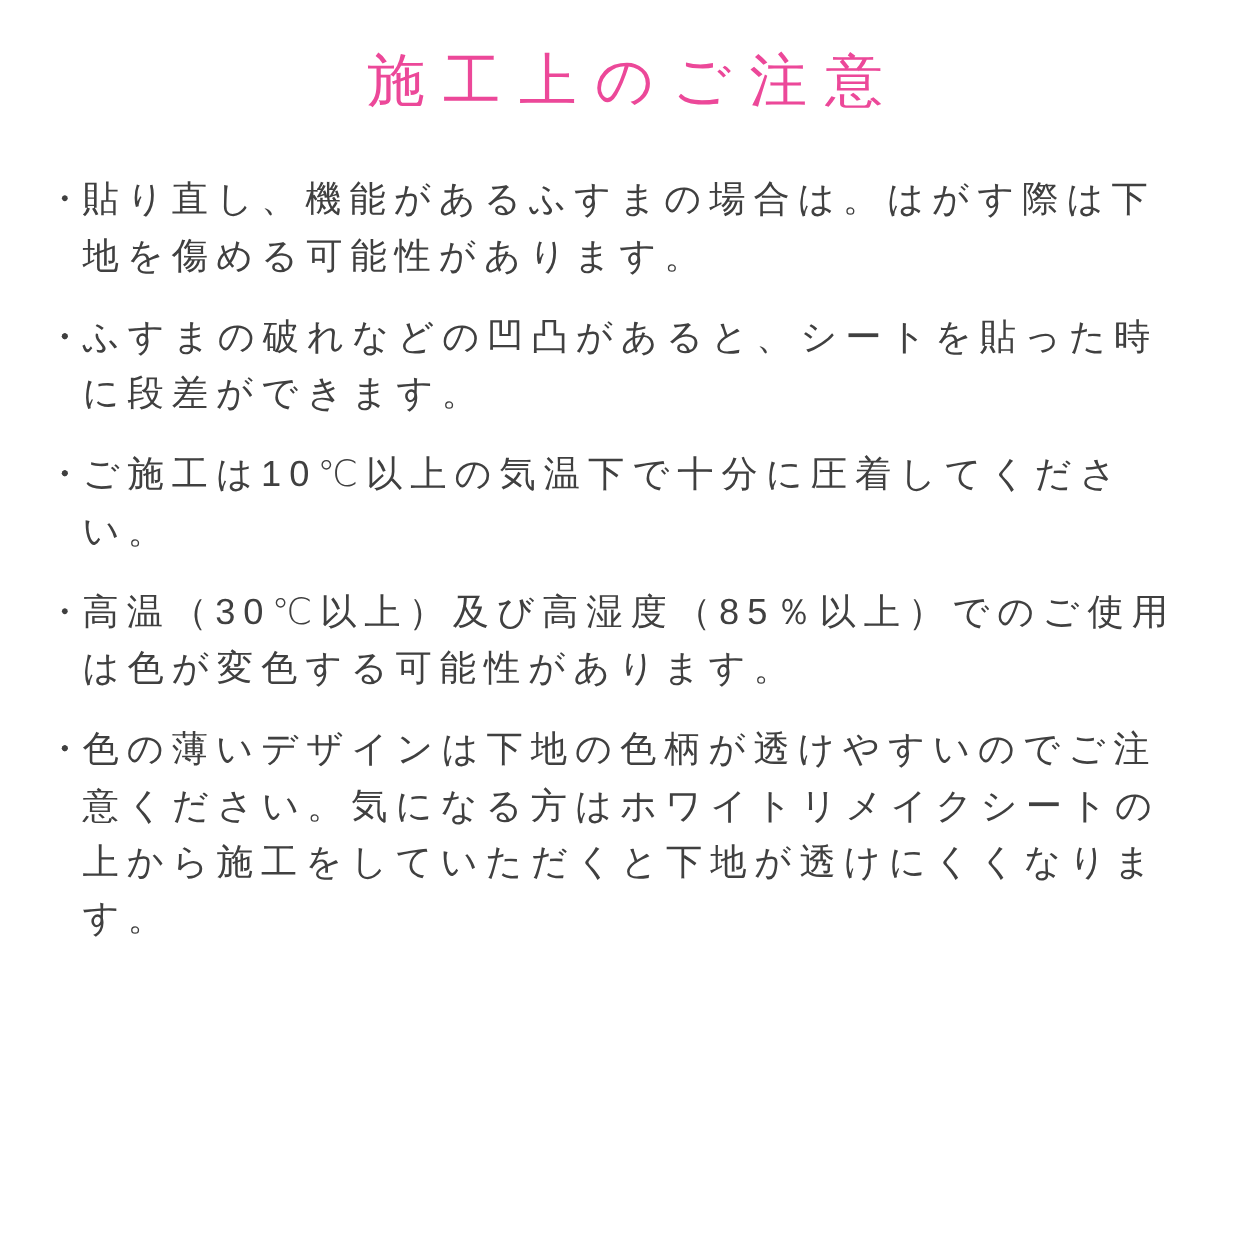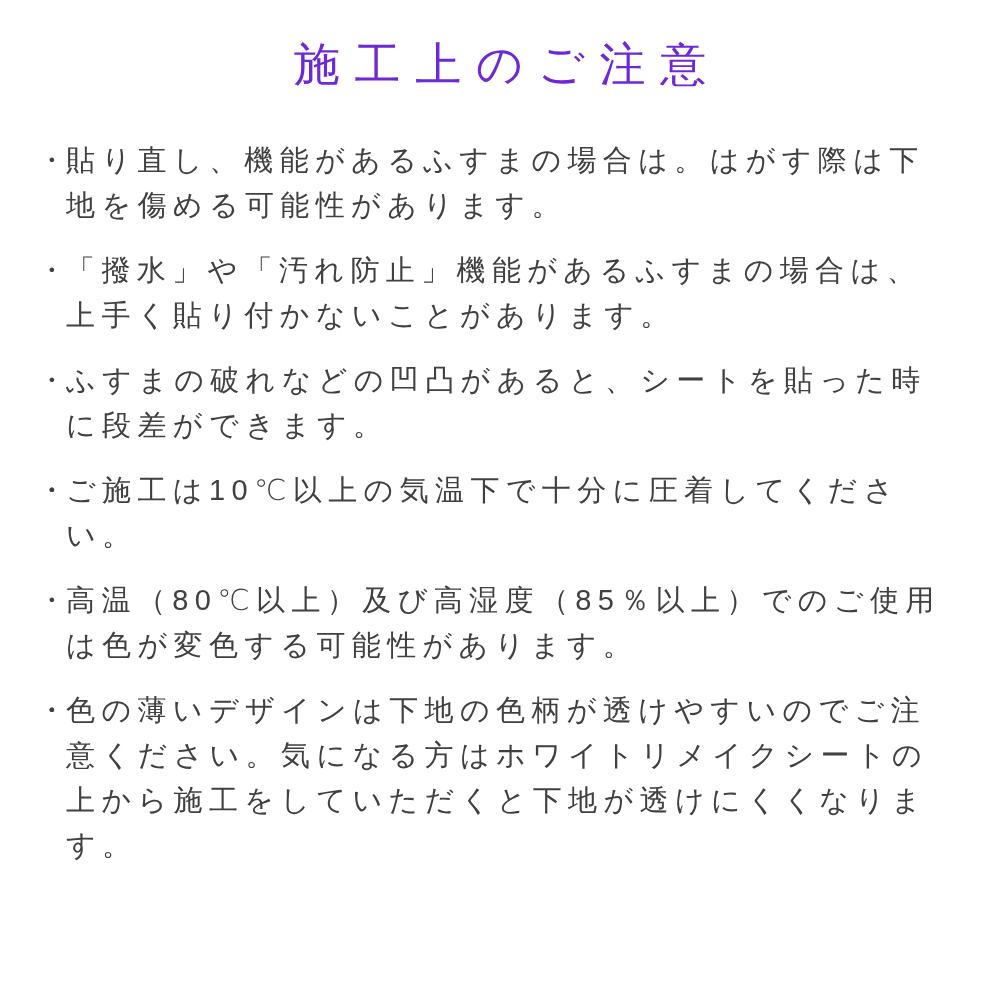--- a/index.html
+++ b/index.html
@@ -21,21 +21,21 @@
     background: #ffffff;
   }
   .title {
     margin: 0 0 44px 0;
     text-align: center;
     text-indent: 0.32em;
     letter-spacing: 0.32em;
     font-size: 46px;
     line-height: 1.25;
     font-weight: 300;
-    color: #6d28d9;
+    color: #ec4899;
   }
   .notice-list {
     list-style: none;
     margin: 0;
     padding: 0;
   }
   .notice-item {
     position: relative;
     box-sizing: border-box;
     max-width: 912px;
@@ -66,36 +66,35 @@
 <div class="page">
   <h1 class="title">施工上のご注意</h1>
 
   <ul class="notice-list">
     <li class="notice-item">
       <span class="bullet">・</span>
       <span class="notice-text">貼り直し、機能があるふすまの場合は。はがす際は下地を傷める可能性があります。</span>
     </li>
     <li class="notice-item">
       <span class="bullet">・</span>
-      <span class="notice-text">「撥水」や「汚れ防止」機能があるふすまの場合は、上手く貼り付かないことがあります。</span>
     </li>
     <li class="notice-item">
       <span class="bullet">・</span>
       <span class="notice-text">ふすまの破れなどの凹凸があると、シートを貼った時に段差ができます。</span>
     </li>
     <li class="notice-item">
       <span class="bullet">・</span>
     </li>
     <li class="notice-item">
       <span class="bullet">・</span>
       <span class="notice-text">ご施工は10℃以上の気温下で十分に圧着してください。</span>
     </li>
     <li class="notice-item">
       <span class="bullet">・</span>
-      <span class="notice-text">高温（80℃以上）及び高湿度（85％以上）でのご使用は色が変色する可能性があります。</span>
+      <span class="notice-text">高温（30℃以上）及び高湿度（85％以上）でのご使用は色が変色する可能性があります。</span>
     </li>
     <li class="notice-item">
       <span class="bullet">・</span>
     </li>
     <li class="notice-item">
       <span class="bullet">・</span>
       <span class="notice-text">色の薄いデザインは下地の色柄が透けやすいのでご注意ください。気になる方はホワイトリメイクシートの上から施工をしていただくと下地が透けにくくなります。</span>
     </li>
   </ul>
 </div>

